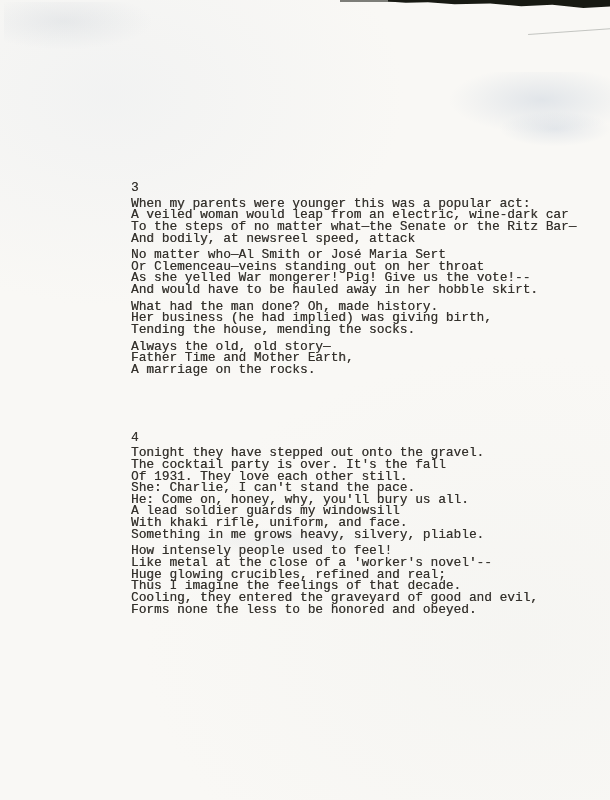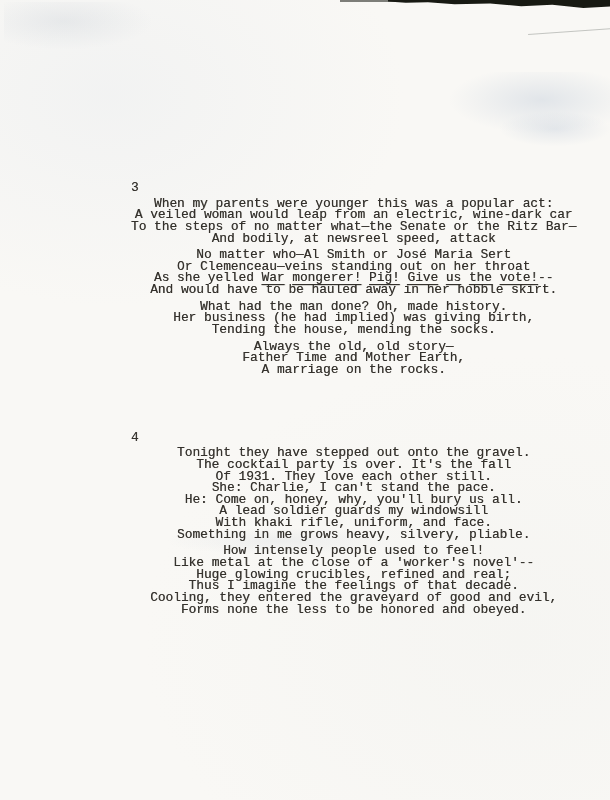--- a/index.html
+++ b/index.html
@@ -56,24 +56,23 @@
     color: #34312c;
     font-size: 12.8px;
     text-shadow: 0.3px 0.3px 0.35px rgba(52,49,44,0.65);
     white-space: pre;
   }
   .section-number {
     line-height: 11.65px; height: 11.65px;
     margin-bottom: 4px;
   }
   .poem-section + .poem-section { margin-top: 56px; }
-  .stanza { margin-bottom: 5px; text-align: center; }
+  .stanza { margin-bottom: 5px; }
   .poem-line { line-height: 11.65px; height: 11.65px; }
   .u {
-    text-decoration: underline;
     text-decoration-thickness: 1px;
     text-underline-offset: 2.5px;
   }
 </style>
 </head>
 <body>
 
 <div class="page">
   <div class="scan-edge-thin"></div>
   <div class="scan-edge"></div>

